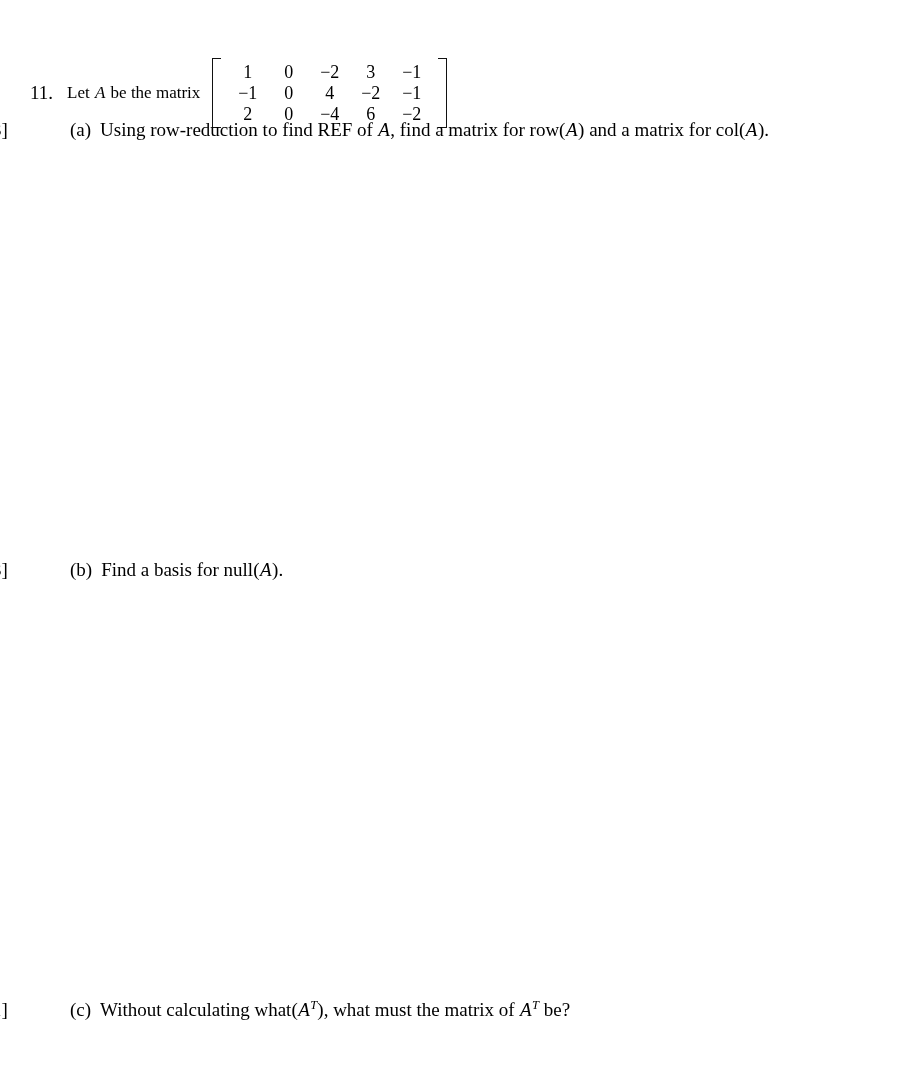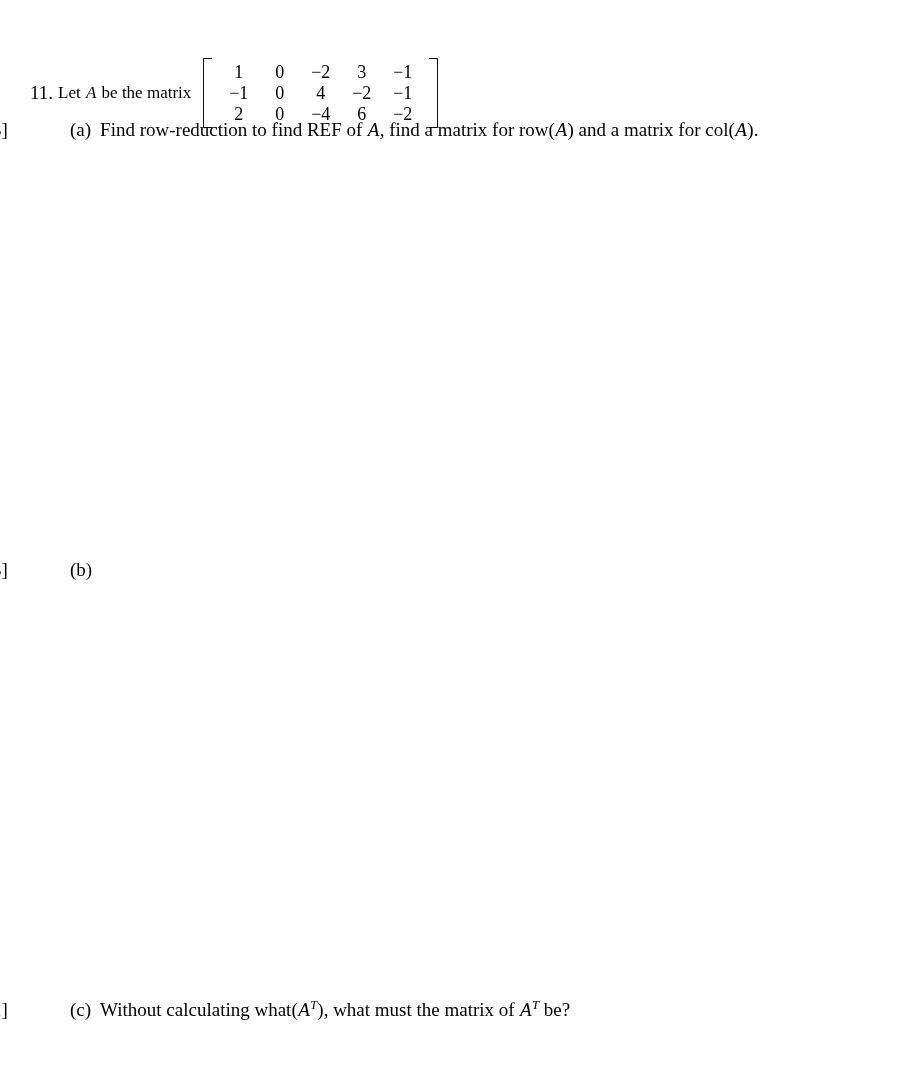--- a/index.html
+++ b/index.html
@@ -35,21 +35,21 @@
   .q-block {
     position: absolute;
     left: 30px;
     top: 58px;
     display: flex;
     align-items: center;
   }
   .q-number {
     font-size: 19px;
     white-space: nowrap;
-    margin-right: 5px;
+    margin-right: 14px;
   }
   .q-lead {
     font-size: 17px;
     white-space: nowrap;
   }
   .q-lead .var {
     font-style: italic;
     padding: 0 1px;
   }
 
@@ -158,25 +158,26 @@
           <span class="matrix-cell">6</span>
           <span class="matrix-cell">−2</span>
         </span>
       </span>
       <span class="bracket bracket-right"></span>
     </span>
   </div>
 
   <div class="part" id="part-a">
     <span class="part-label">(a)</span>
-    <span class="part-text"><span>Find row-reduction to find REF of </span><span class="var">A</span><span>, find a matrix for row(</span><span class="var">A</span><span>) and a matrix for col(</span><span class="var">A</span><span>).</span></span>
+    <span class="part-text"><span>Using row-reduction to find REF of </span><span class="var">A</span><span>, find a matrix for row(</span><span class="var">A</span><span>) and a matrix for col(</span><span class="var">A</span><span>).</span></span>
   </div>
 
   <div class="part" id="part-b">
     <span class="part-label">(b)</span>
+    <span class="part-text"><span>Find a basis for null(</span><span class="var">A</span><span>).</span></span>
   </div>
 
   <div class="part" id="part-c">
     <span class="part-label">(c)</span>
     <span class="part-text"><span>Without calculating what(</span><span class="var">A</span><sup>T</sup><span>), what must the matrix of </span><span class="var">A</span><sup>T</sup><span> be?</span></span>
   </div>
 
 </div>
 
 </body></html>

